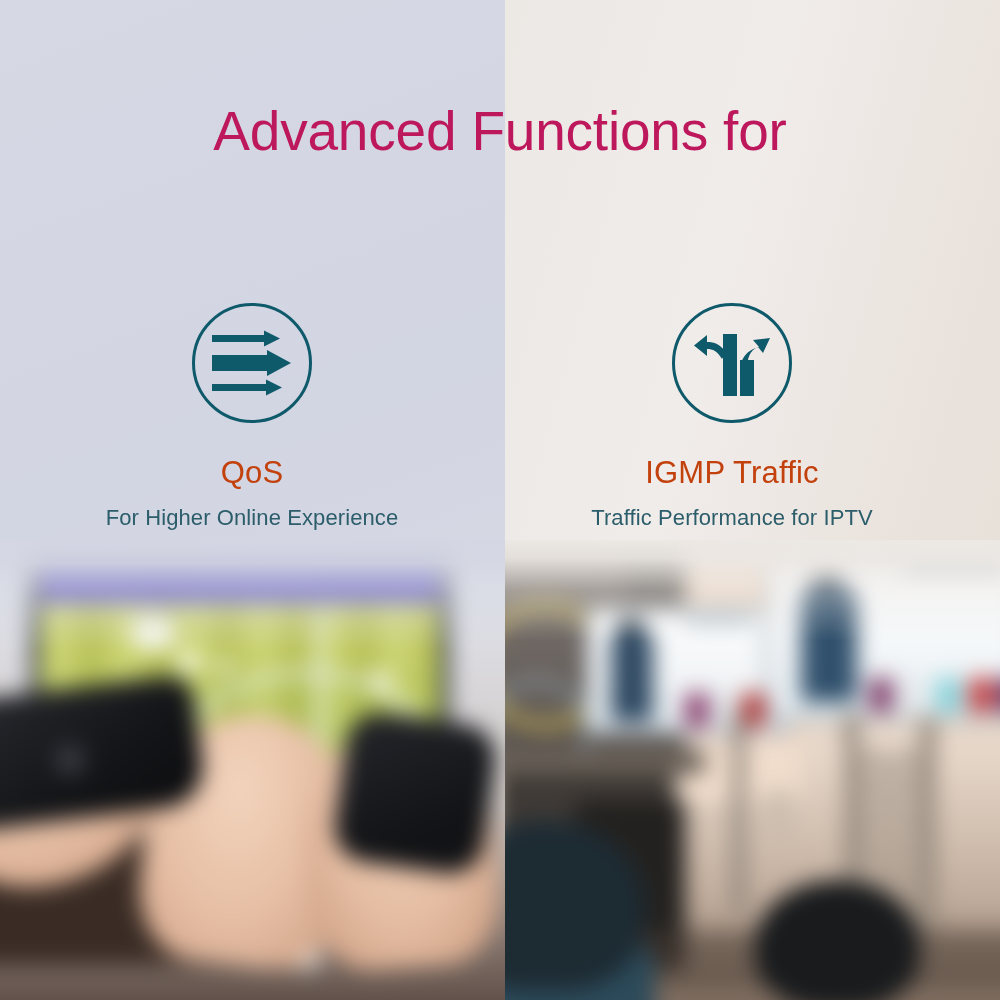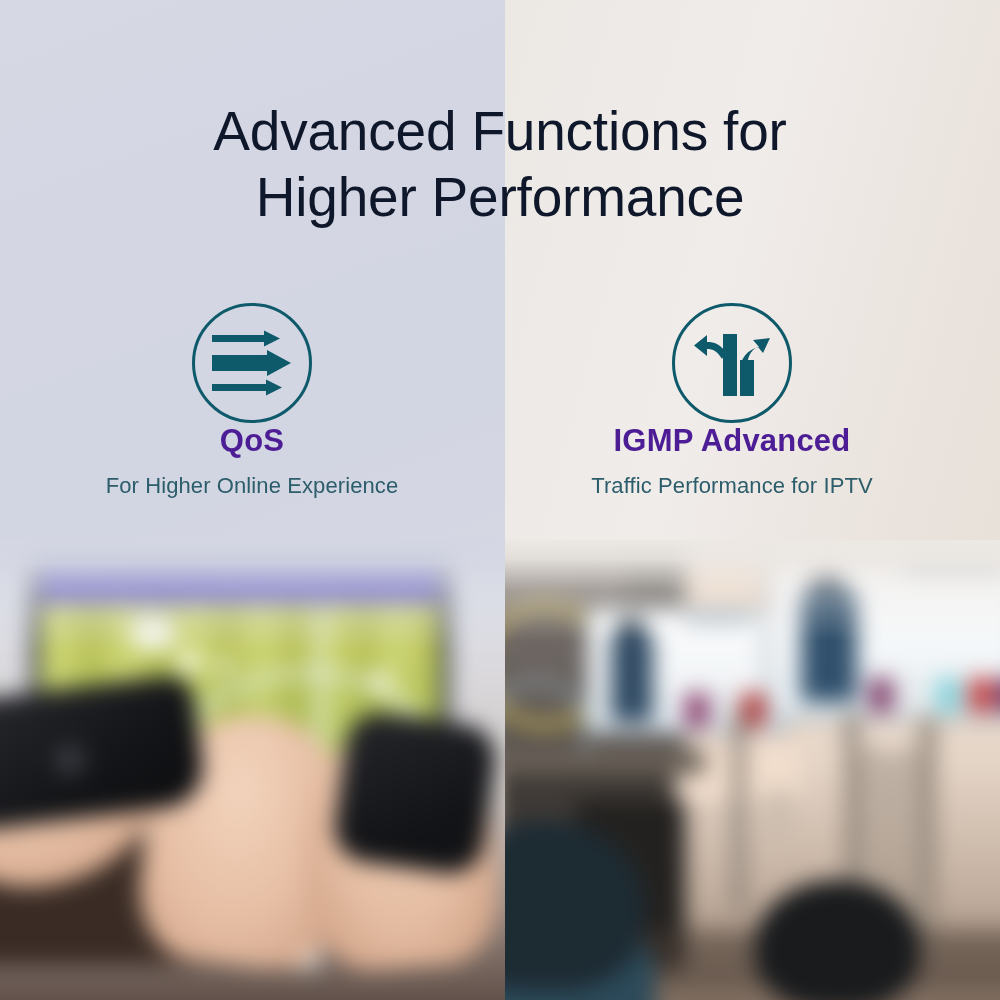--- a/index.html
+++ b/index.html
@@ -123,40 +123,40 @@
                repeating-linear-gradient(-45deg,#9a8f82 0 6px,rgba(0,0,0,0) 6px 22px);}
   .rs-plate{position:absolute;left:300px;top:290px;width:26px;height:48px;background:#cbbdae;}
   .rs-head1{position:absolute;left:-20px;top:320px;width:200px;height:170px;background:#1d2b33;border-radius:50% 50% 40% 40%;}
   .rs-sh1{position:absolute;left:-40px;top:420px;width:230px;height:120px;background:#2c4a5a;border-radius:40% 40% 0 0;}
   .rs-head2{position:absolute;left:290px;top:380px;width:165px;height:130px;background:#191b1d;border-radius:50% 50% 42% 42%;}
   .rs-floor{position:absolute;left:0;top:430px;width:100%;height:60px;background:#4a3e34;opacity:.55;}
 
   
   .title{
     position:absolute;left:0;top:98px;width:1000px;
-    text-align:center;color:#0f172a;
+    text-align:center;color:#be185d;
     font-size:55px;font-weight:400;line-height:66px;letter-spacing:-.2px;
     z-index:60;
   }
   .title .ln{display:block;}
 
   
   .features{position:absolute;left:0;top:290px;width:1000px;z-index:60;}
   .col{position:absolute;top:0;width:500px;text-align:center;}
   .col.c0{left:2px;}
   .col.c1{left:482px;}
 
   .icon-circle{
     width:114px;height:114px;margin:13px auto 0;
     border:3px solid #0e5a6b;border-radius:50%;
     display:flex;align-items:center;justify-content:center;
   }
   .feat-name{
-    color:#4c1d95;
-    font-size:31px;font-weight:700;letter-spacing:.2px;
+    margin-top:32px;color:#c2410c;
+    font-size:31px;font-weight:400;letter-spacing:.2px;
   }
   .feat-desc{
     margin-top:14px;color:#2c5d6b;
     font-size:22px;font-weight:400;letter-spacing:.1px;
   }
 </style>
 </head>
 <body>
 
 <div class="poster">
@@ -248,21 +248,20 @@
         <div class="rs-sh1"></div>
         <div class="rs-head1"></div>
         <div class="rs-head2"></div>
       </div>
       <div class="veil"></div>
     </div>
   </div>
 
   <div class="title">
     <span class="ln">Advanced Functions for</span>
-    <span class="ln">Higher Performance</span>
   </div>
 
   <div class="features">
 
     <div class="col c0">
       <div class="icon-circle">
         <svg width="84" height="66" viewBox="0 0 84 66" aria-hidden="true">
           <g fill="#0e5a6b">
             <rect x="2" y="5" width="54" height="7"></rect>
             <polygon points="54,0.5 70,8.5 54,16.5"></polygon>
@@ -284,18 +283,18 @@
 
             <rect x="30" y="8" width="14" height="62"></rect>
 
             <path d="M33 26 C 26 18, 22 16, 14 16 L14 9 L1 19.5 L14 30 L14 23 C 20 23, 24 25, 29 33 Z"></path>
 
             <rect x="47" y="34" width="14" height="36"></rect>
             <path d="M47 46 C 47 32, 54 24, 66 21 L66 21 L60 14 L77 12 L70 27 L65 21 C 57 24, 54 32, 54 44 Z"></path>
           </g>
         </svg>
       </div>
-      <div class="feat-name">IGMP Advanced</div>
+      <div class="feat-name">IGMP Traffic</div>
       <div class="feat-desc">Traffic Performance for IPTV</div>
     </div>
 
   </div>
 </div>
 
 </body></html>

